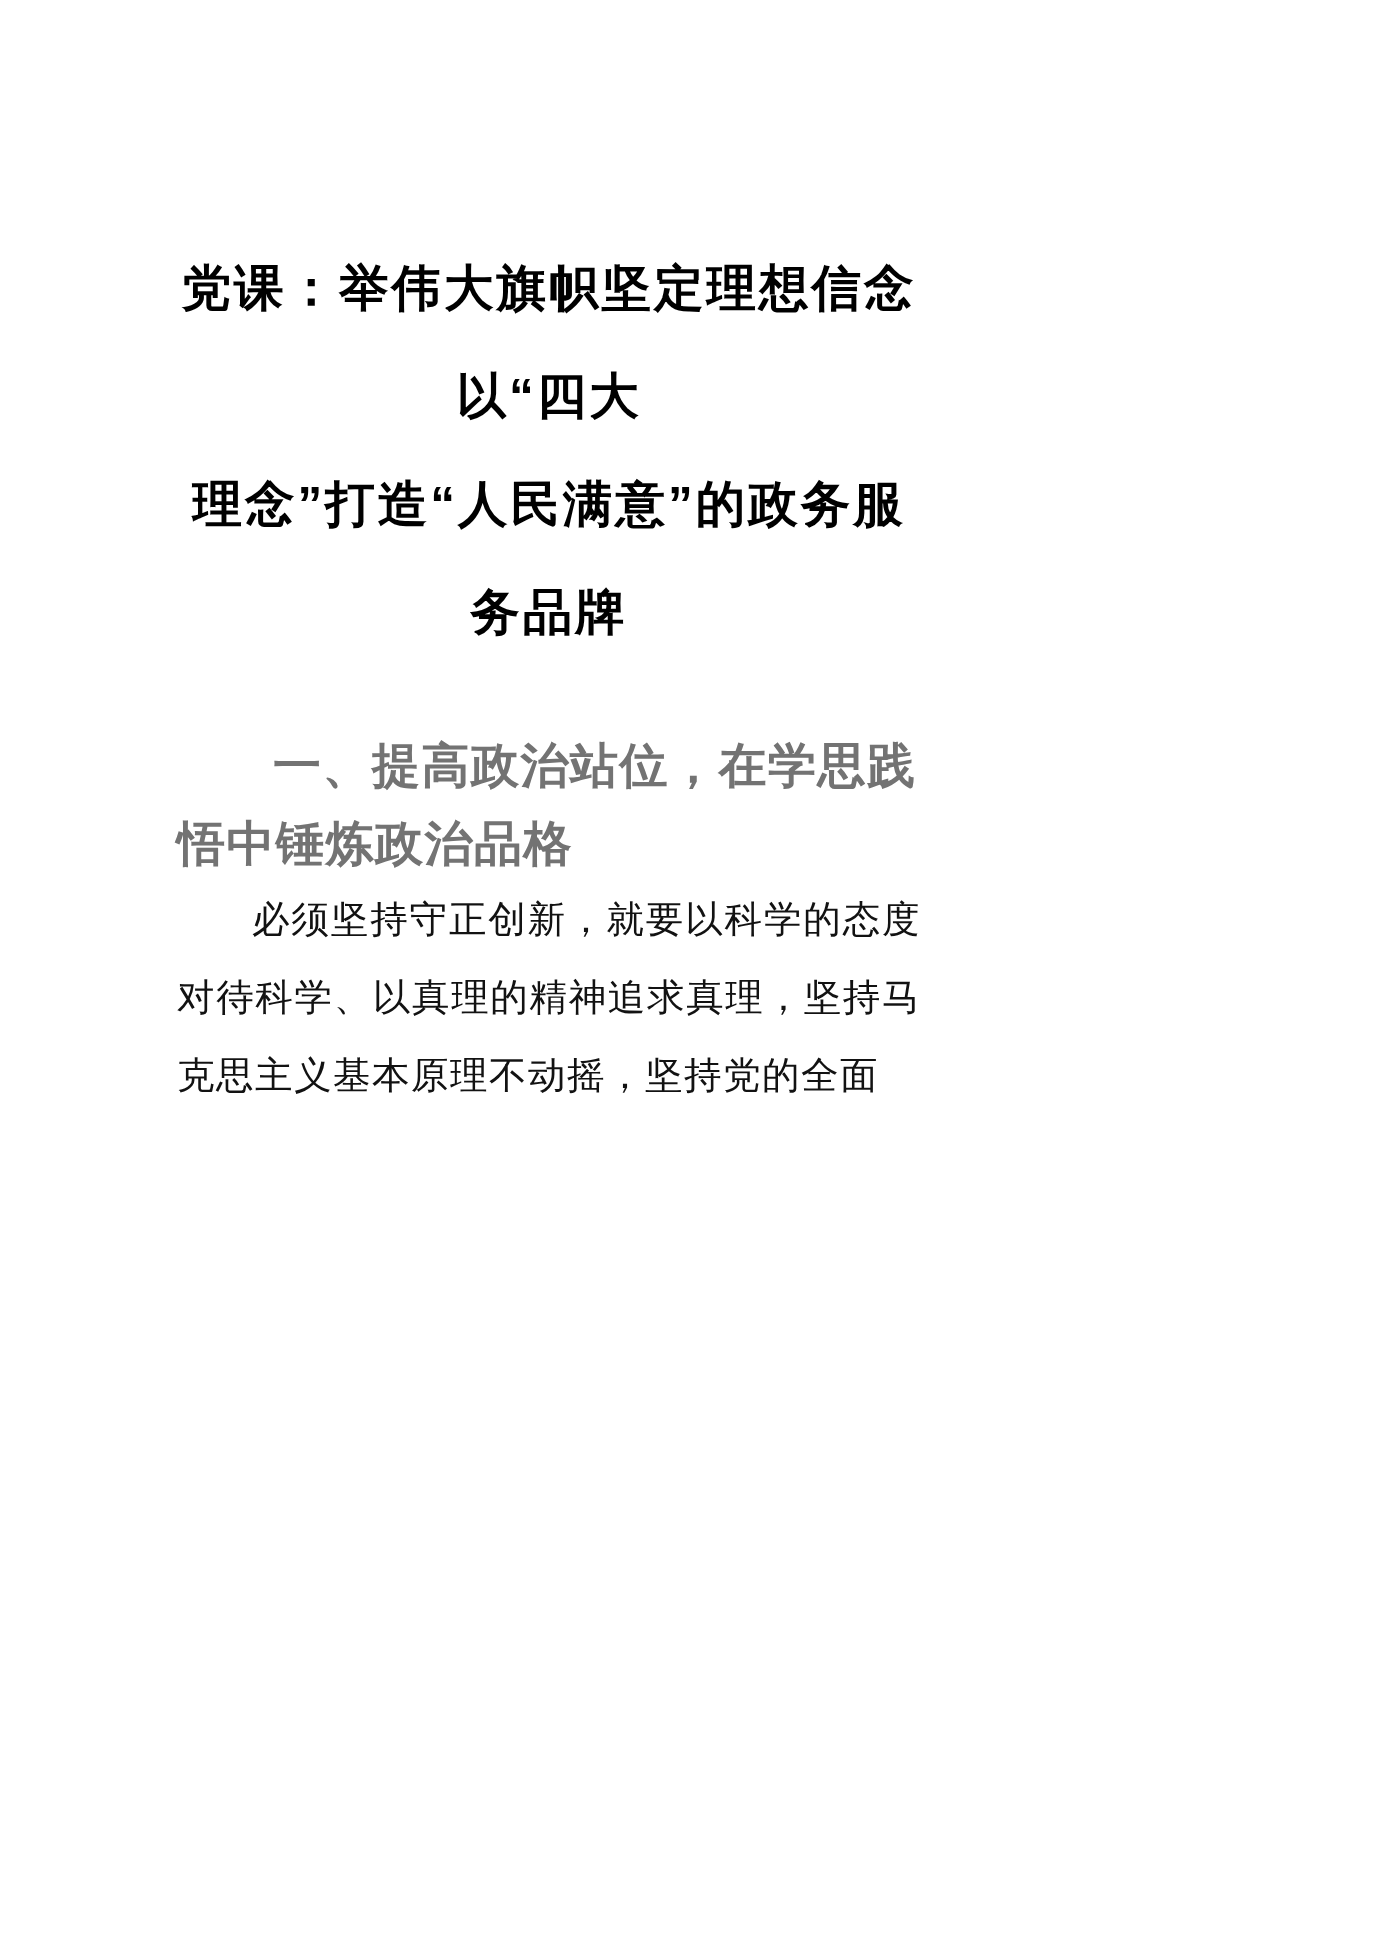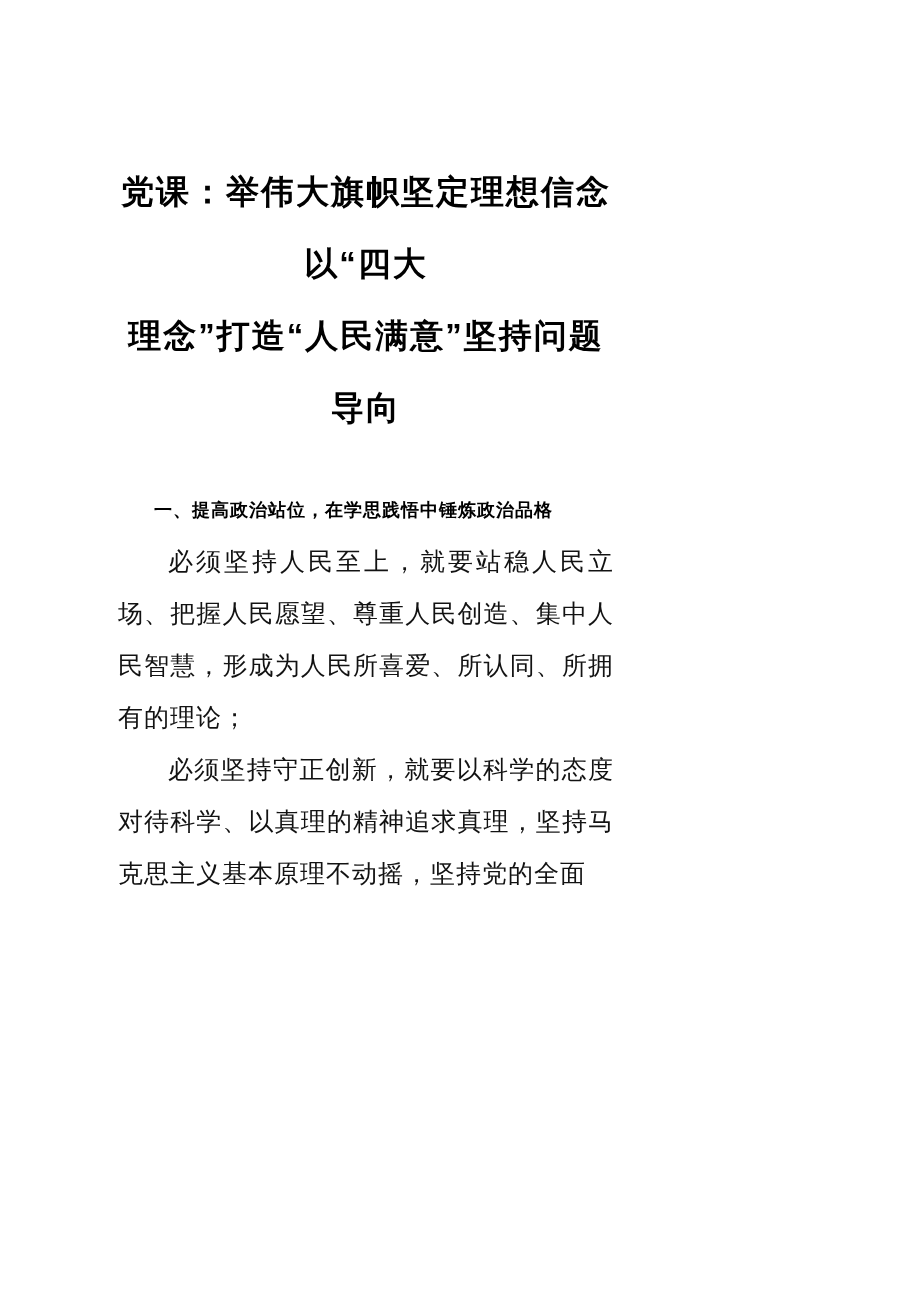--- a/index.html
+++ b/index.html
@@ -37,41 +37,40 @@
     line-height: 52px;
     letter-spacing: 1px;
     text-align: justify;
     text-indent: 2em;
     margin: 0;
     color: #121212;
   }
   .section-heading {
     font-family: Liberation Serif, serif;
     font-weight: 700;
-    font-size: 18px;
+    font-size: 32px;
     line-height: 52px;
     letter-spacing: 1px;
     text-indent: 2em;
     text-align: left;
     margin: 0;
-    color: #000000;
+    color: #737373;
   }
 </style>
 </head>
 <body>
 
 <div class="page">
 
   <h1 class="doc-title">
     <span class="title-line">党课：举伟大旗帜坚定理想信念以“四大</span>
-    <span class="title-line">理念”打造“人民满意”坚持问题导向</span>
+    <span class="title-line">理念”打造“人民满意”的政务服务品牌</span>
   </h1>
 
 
   <h2 class="section-heading">一、提高政治站位，在学思践悟中锤炼政治品格</h2>
 
 
-  <p class="para">必须坚持人民至上，就要站稳人民立场、把握人民愿望、尊重人民创造、集中人民智慧，形成为人民所喜爱、所认同、所拥有的理论；</p>
 
 
   <p class="para">必须坚持守正创新，就要以科学的态度对待科学、以真理的精神追求真理，坚持马克思主义基本原理不动摇，坚持党的全面</p>
 
 </div>
 
 </body></html>

